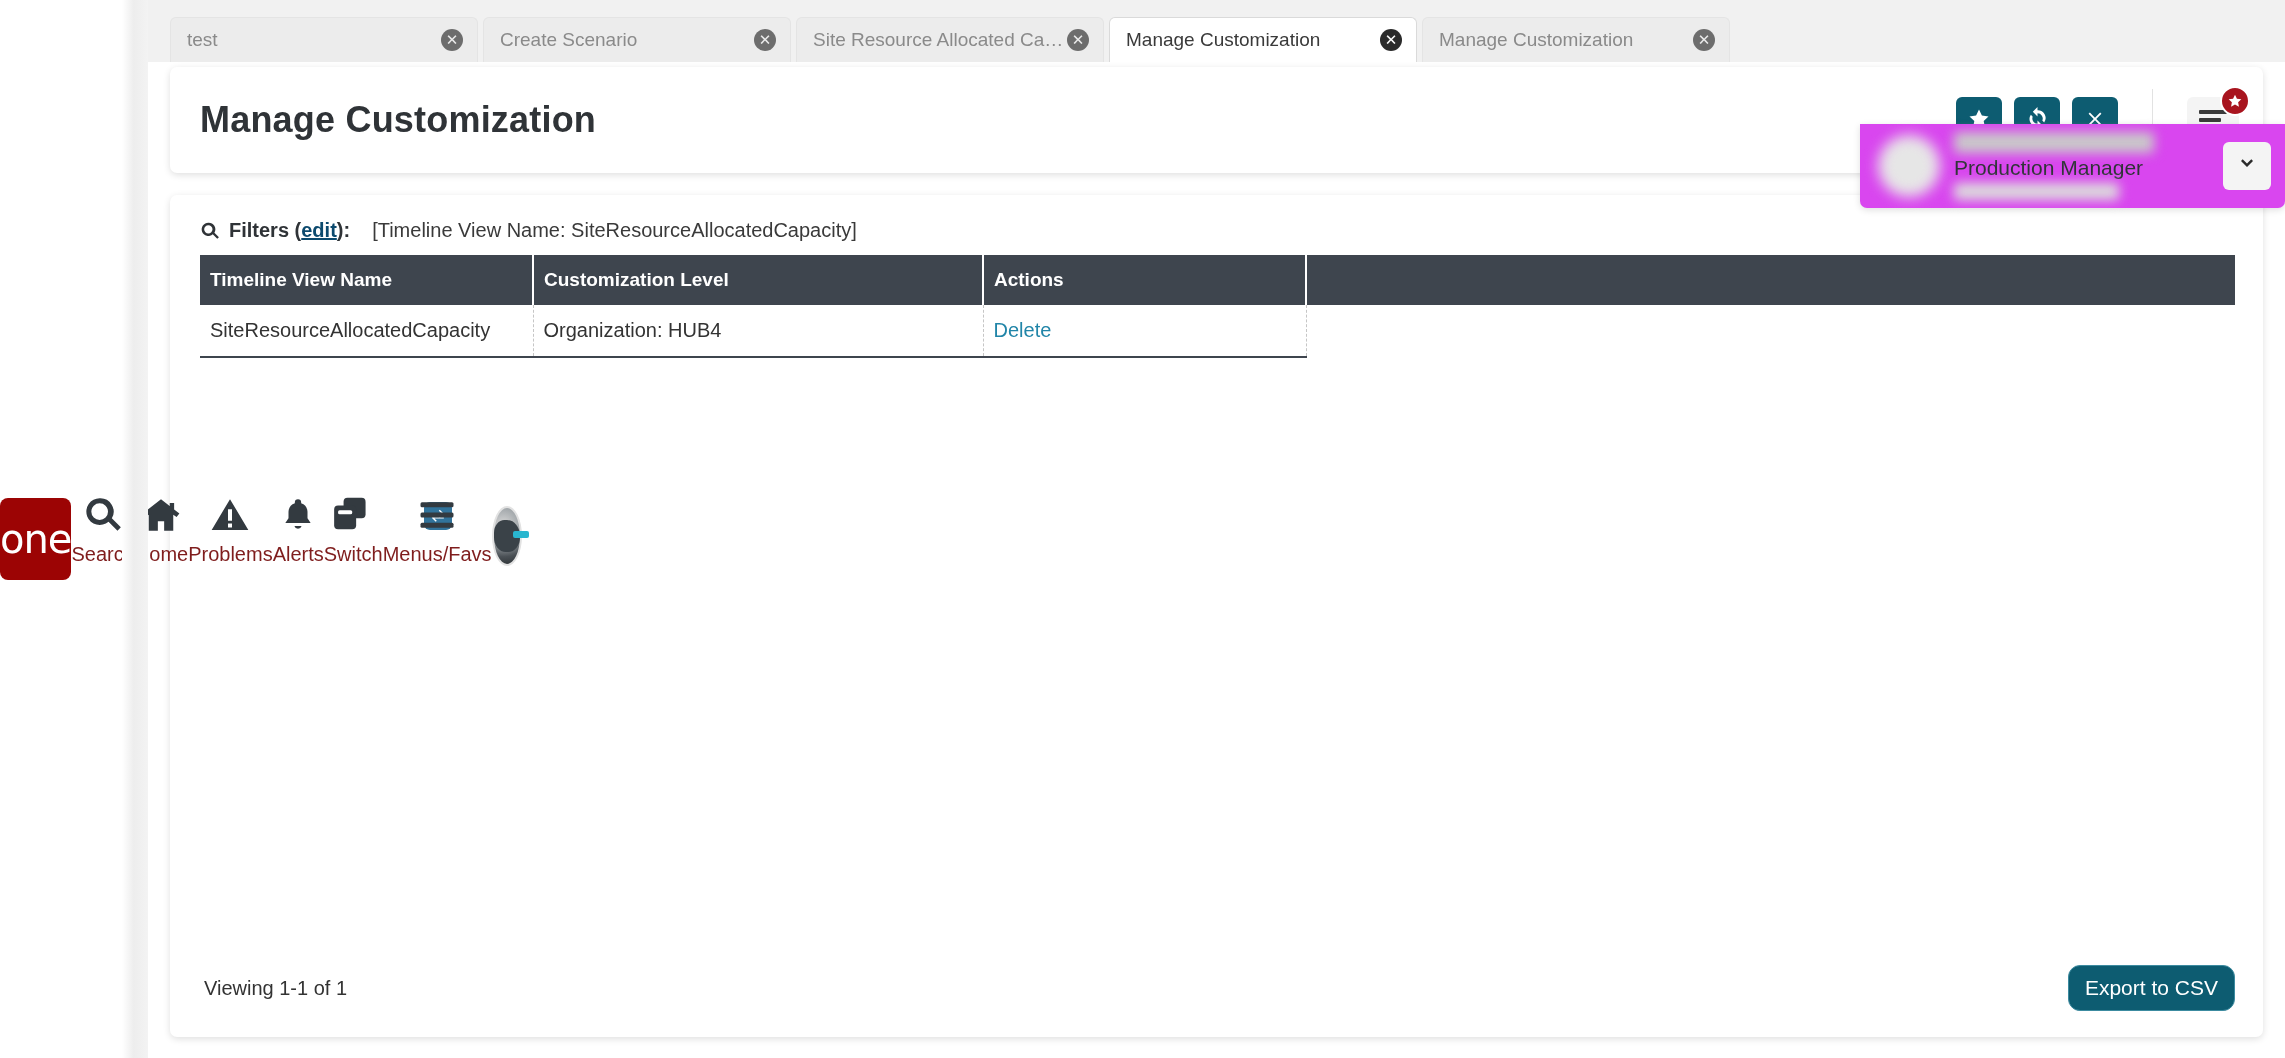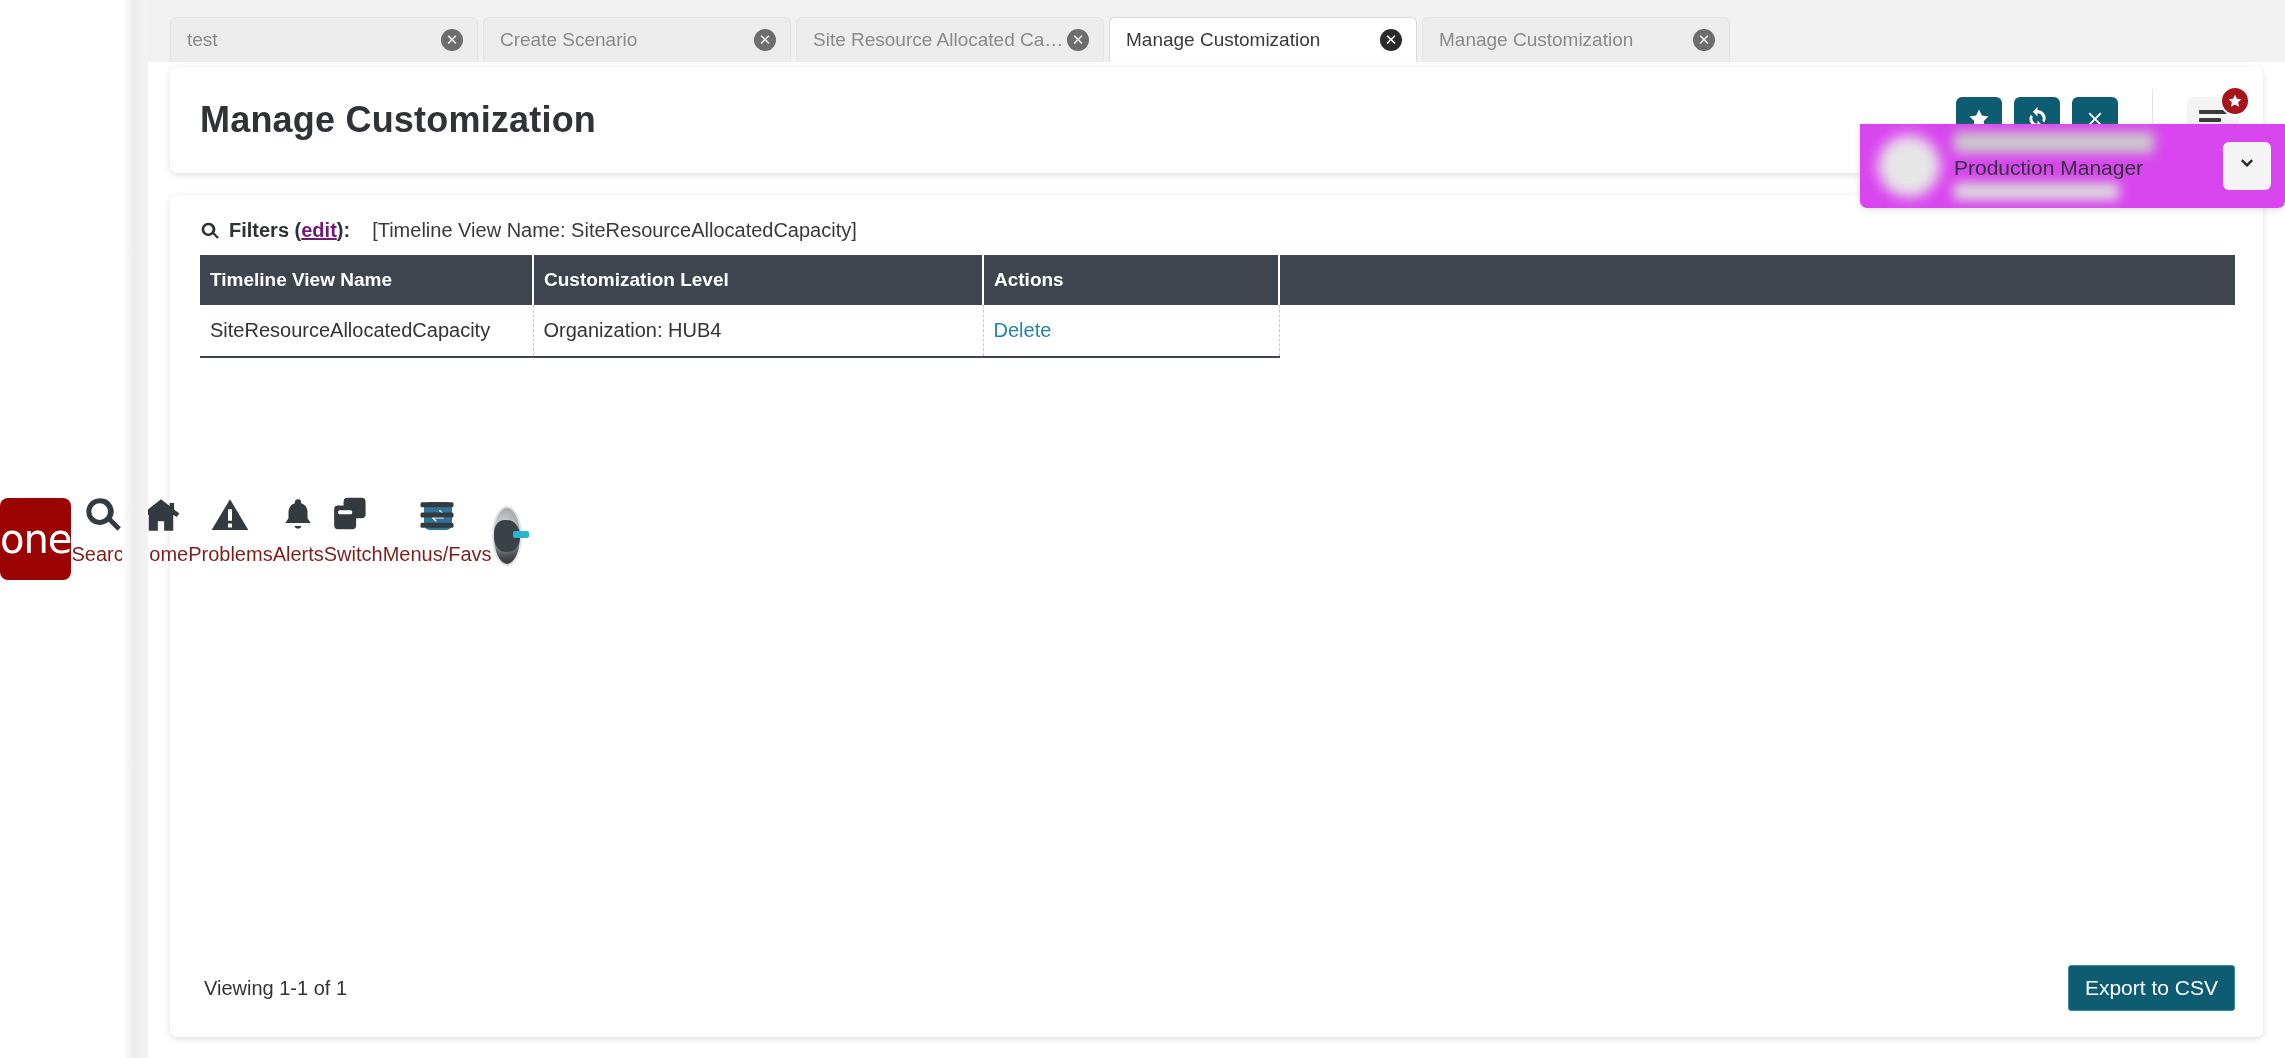--- a/index.html
+++ b/index.html
@@ -192,21 +192,21 @@
     display: flex; flex-direction: column;
   }
 
   .filters-row {
     display: flex; align-items: center;
     padding: 24px 0 13px 30px; gap: 9px;
   }
   .filters-row .mag { display: flex; align-items: center; }
   .filters-row .mag svg { fill: #2f3337; }
   .filters-label { font-size: 20px; font-weight: bold; color: #2f3337; font-family: "Liberation Sans", sans-serif; }
-  .filters-label a { color: #701a75; text-decoration: underline; }
+  .filters-label a { color: #0c4a6e; text-decoration: underline; }
   .filters-value { font-size: 20px; color: #3a3a3a; margin-left: 13px; font-family: "Liberation Sans", sans-serif; }
 
   table.grid { width: 100%; border-collapse: collapse; table-layout: fixed; }
   table.grid thead th {
     background: #3e454e; color: #ffffff;
     font-size: 19px; font-weight: bold; text-align: left;
     padding: 14px 0 14px 10px; height: 48px;
     border-right: 2px solid #ffffff;
     font-family: "Liberation Sans", sans-serif;
   }
@@ -214,33 +214,33 @@
   table.grid tbody td {
     font-size: 20px; color: #333333;
     padding: 14px 0 14px 10px; height: 47px;
     border-right: 1px dashed #c6c6c6;
     border-bottom: 2px solid #3e454e;
     background: #ffffff;
     font-family: "Liberation Sans", sans-serif;
   }
   table.grid tbody td.blank { border: none; background: #ffffff; }
   table.grid tbody td a { color: #2185a8; text-decoration: none; }
-  .col1 { width: 333px; } .col2 { width: 450px; } .col3 { width: 296px; }
+  .col1 { width: 333px; } .col2 { width: 450px; } .col3 { width: 323px; }
 
   .grid-wrap { padding: 0 28px 0 30px; }
 
   .card-footer {
     margin-top: auto;
     display: flex; align-items: center; justify-content: space-between;
     padding: 0 28px 26px 34px;
   }
   .viewing { font-size: 20px; color: #333333; font-family: "Liberation Sans", sans-serif; }
   .csv-btn {
     background: #0d5c71; color: #ffffff;
-    border: 1px solid #3c8ba0; border-radius: 3px;
+    border: 1px solid #3c8ba0; border-radius: 12px;
     font-size: 21px; padding: 10px 16px; cursor: pointer;
     font-family: "Liberation Sans", sans-serif;
   }
 </style>
 </head>
 <body>
 
 <div class="app">
 
   <div class="sidebar">

